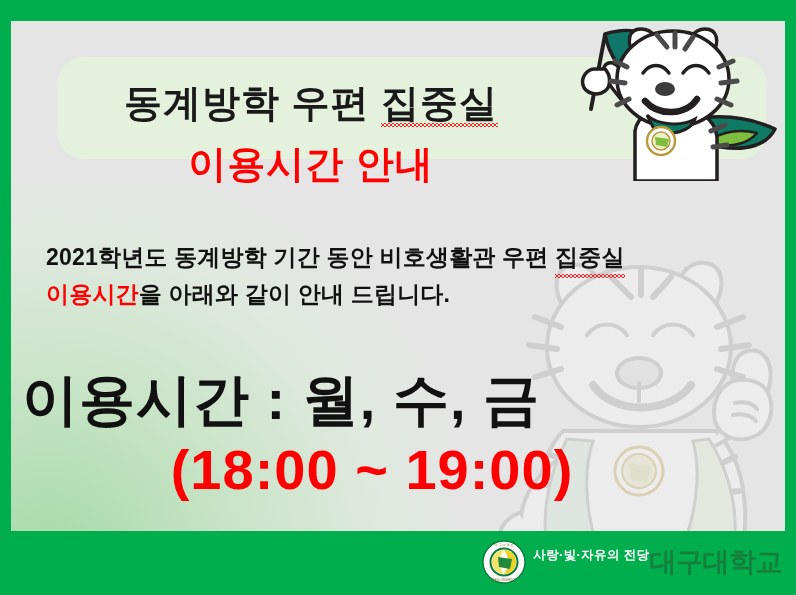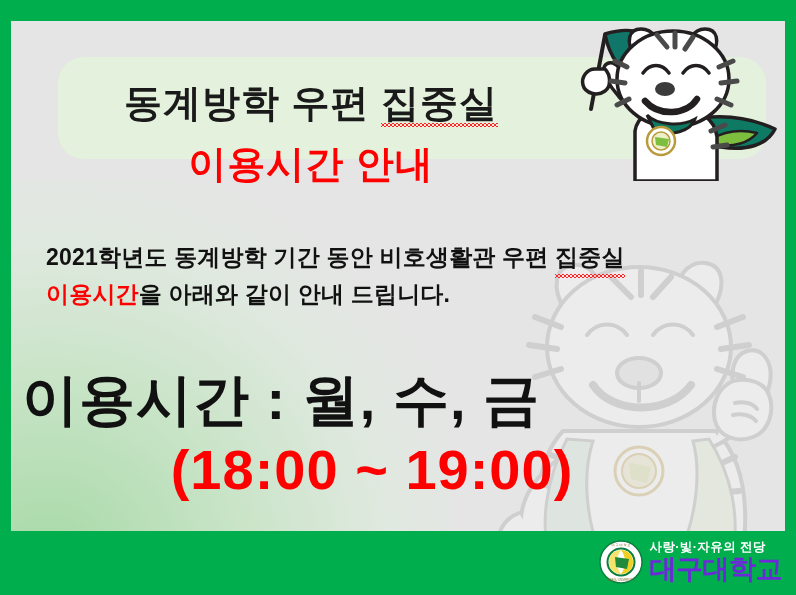--- a/index.html
+++ b/index.html
@@ -193,36 +193,35 @@
     align-items: center;
     gap: 7px;
     z-index: 60;
   }
   .logo-seal {
     width: 44px; height: 44px;
     flex: 0 0 auto;
   }
   .logo-text {
     display: flex;
-    flex-direction: column;
     align-items: flex-start;
     line-height: 1;
   }
   .logo-tag {
     font-size: 12.5px;
     font-weight: bold;
     color: #ffffff;
     letter-spacing: 0.4px;
     margin-bottom: 3px;
     white-space: nowrap;
   }
   .logo-name {
     font-size: 27px;
     font-weight: bold;
-    color: #6d28d9;
+    color: #15803d;
     letter-spacing: -0.5px;
     white-space: nowrap;
   }
 </style>
 </head>
 <body>
 
 <div id="poster">
 
   <div class="canvas">

